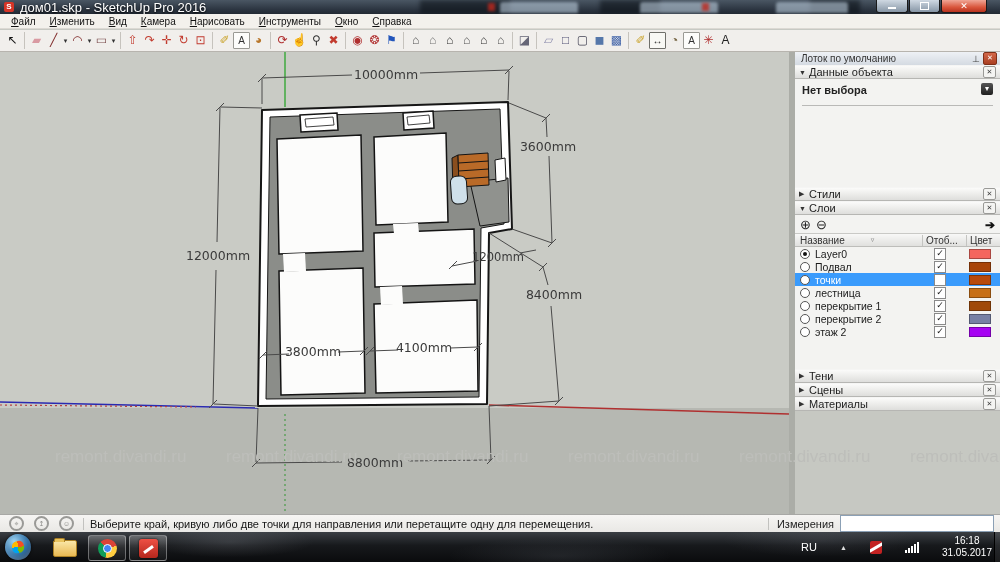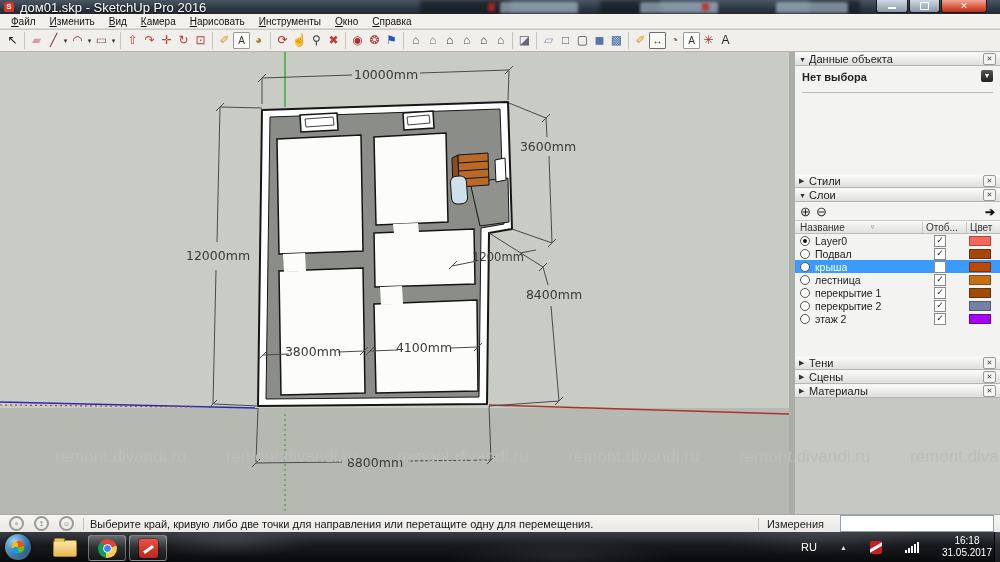--- a/index.html
+++ b/index.html
@@ -85,21 +85,21 @@
   .panel-fill{flex:1;background:#c6c8c2;}
   
   .statusbar{position:absolute;top:514px;left:0;width:1000px;height:18px;
     background:linear-gradient(#f6f5f3,#e9e8e5);border-top:1px solid #a8a8a5;display:flex;align-items:center;
     padding:8px 4px;box-sizing:border-box;z-index:40;}
   .sb-ic{width:11px;height:11px;border:2px solid #9a9a97;border-radius:50%;margin:0 5px;flex:none;
     font-size:7px;line-height:11px;text-align:center;color:#8a8a87;}
   .sb-div{width:1px;height:12px;background:#c2c2bf;margin:0 4px;flex:none;}
   .sb-msg{font-size:11px;color:#161616;white-space:nowrap;margin-left:2px;}
   .sb-sp{flex:1}
-  .sb-meas{font-size:11px;color:#222;margin:0 16px 0 4px;}
+  .sb-meas{font-size:11px;color:#222;margin:0 6px 0 4px;}
   .sb-input{width:148px;height:13px;background:#fff;border:1px solid #8ba0b5;flex:none;margin-right:2px;}
   
   .taskbar{position:absolute;top:532px;left:0;width:1000px;height:30px;z-index:50;
     background:linear-gradient(180deg,#3a3e43,#17191c 45%,#0a0b0d);overflow:hidden;}
   .taskbar::before{content:"";position:absolute;inset:0;
     background:radial-gradient(120px 22px at 230px 10px,rgba(190,195,205,.16),transparent 70%),
                radial-gradient(160px 26px at 560px 24px,rgba(170,180,195,.12),transparent 70%),
                radial-gradient(140px 24px at 820px 8px,rgba(180,185,200,.10),transparent 70%);}
   .orb{position:absolute;left:5px;top:2px;width:26px;height:26px;border-radius:50%;
     background:radial-gradient(circle at 35% 28%,#9fd4f2,#2a6ca3 55%,#0b2c4e 85%);
@@ -325,20 +325,26 @@
 <div class="watermarks">
   <span class="wm" style="left:55px">remont.divandi.ru</span>
   <span class="wm" style="left:226px">remont.divandi.ru</span>
   <span class="wm" style="left:397px">remont.divandi.ru</span>
   <span class="wm" style="left:568px">remont.divandi.ru</span>
   <span class="wm" style="left:739px">remont.divandi.ru</span>
   <span class="wm" style="left:910px">remont.divandi.ru</span>
 </div>
 
 <div class="panel">
+  <div class="tray-titlebar">
+    <span>Лоток по умолчанию</span>
+    <span class="sp"></span>
+    <span class="pinbox">⊥</span>
+    <span class="tray-close">✕</span>
+  </div>
 
   <div class="sec-h">
     <span class="arr">▼</span>
     <span class="lbl">Данные объекта</span>
     <span class="xbox">✕</span>
   </div>
   <div class="entity-body">
     <div class="no-sel">Нет выбора</div>
     <span class="ent-ico">▾</span>
     <div class="ent-sep"></div>
@@ -390,21 +396,21 @@
       <span class="vcell">
           <span class="cb">✓</span>
         </span>
       <span class="ccell">
           <span class="swatch" style="background: rgb(168, 69, 9);"></span>
         </span>
     </div>
     <div class="lay-row selected">
       <span class="rcell">
           <span class="radio"></span>
-          <span class="lname">крыша</span>
+          <span class="lname">точки</span>
         </span>
       <span class="vcell">
           <span class="cb"></span>
         </span>
       <span class="ccell">
           <span class="swatch" style="background: rgb(183, 73, 11);"></span>
         </span>
     </div>
     <div class="lay-row">
       <span class="rcell">

